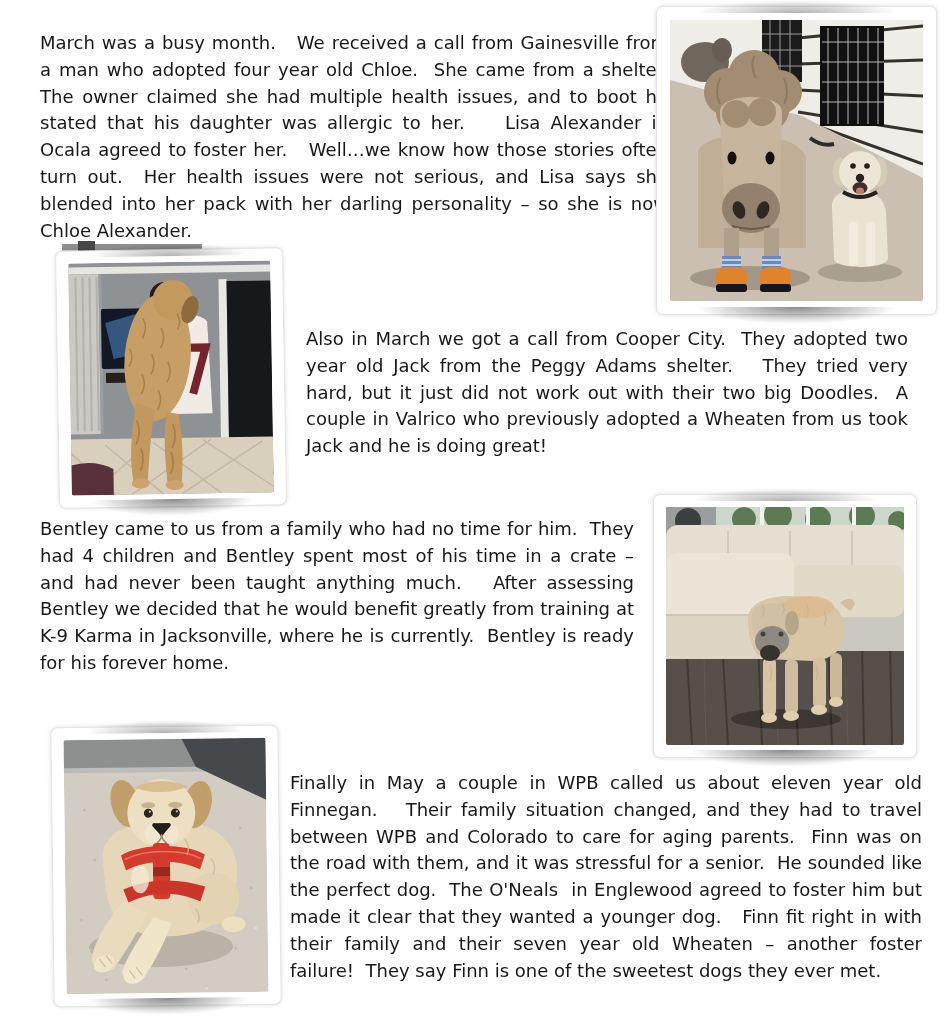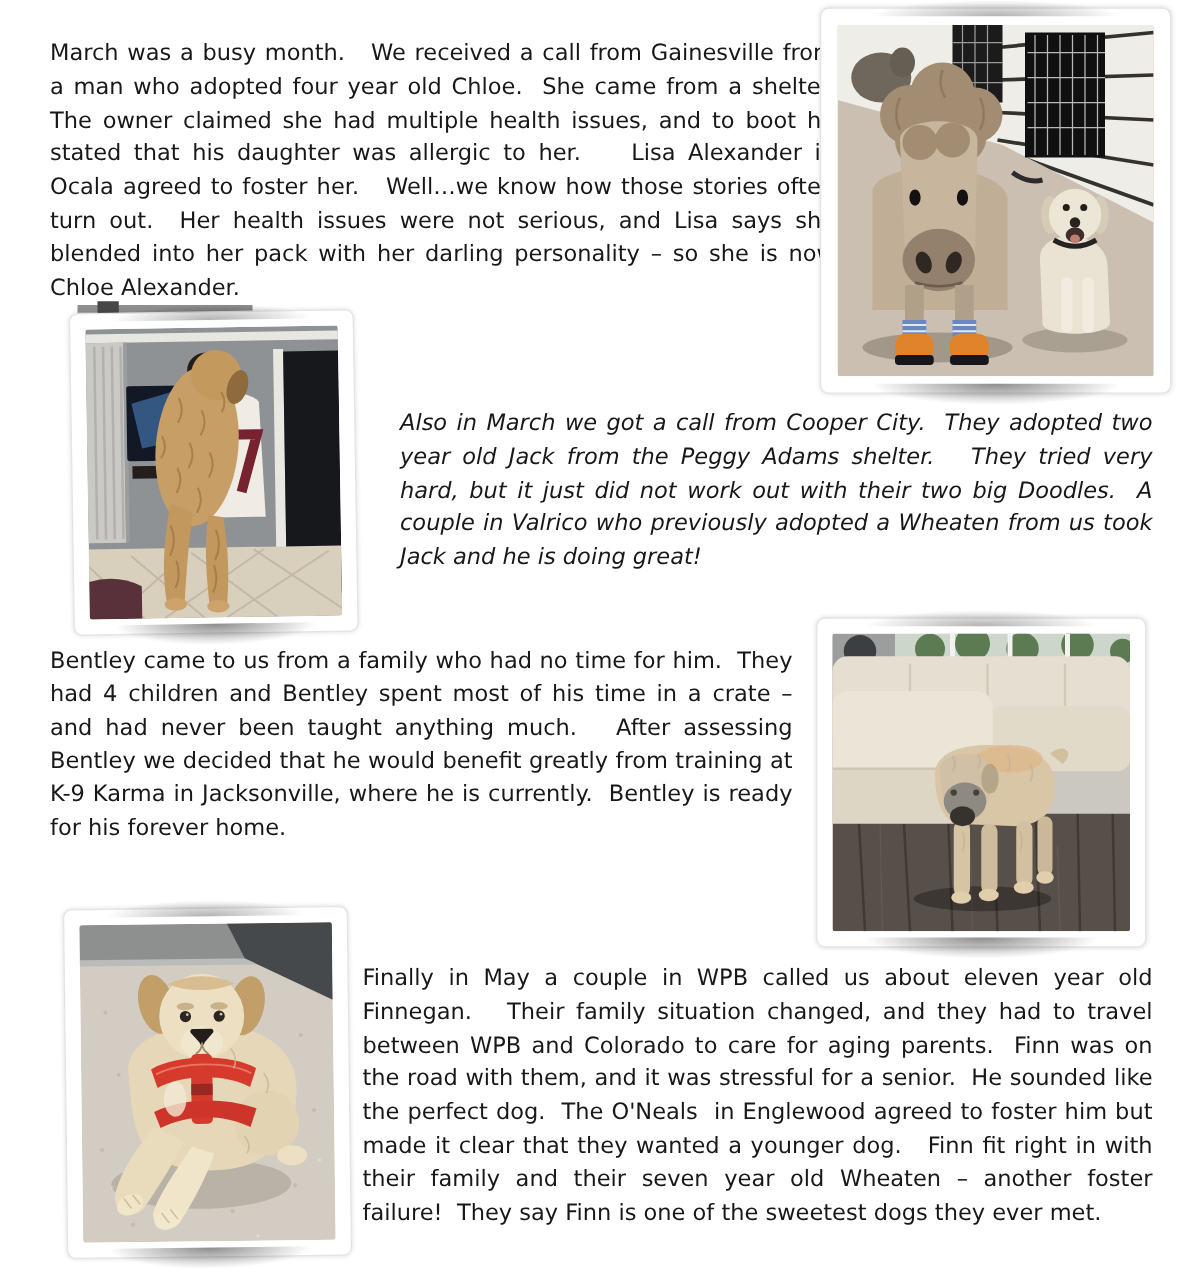--- a/index.html
+++ b/index.html
@@ -202,21 +202,21 @@
           <path d="M70,186 q4,12 -1,22"></path>
         <path d="M100,190 q4,12 -1,22"></path>
           <path d="M108,52 q5,8 0,16"></path>
           <path d="M60,86 q5,10 -1,18"></path>
       </g>
       <ellipse cx="69" cy="221" rx="9" ry="5" fill="#cda26b"></ellipse>
       <ellipse cx="103" cy="223" rx="9" ry="5" fill="#cda26b"></ellipse>
     </svg>
   </div>
 
-  <p class="para" style="left:320px;top:326px;width:602px;font-style:italic;">Also in March we got a call from Cooper City.  They adopted two year old Jack from the Peggy Adams shelter.   They tried very hard, but it just did not work out with their two big Doodles.  A couple in Valrico who previously adopted a Wheaten from us took Jack and he is doing great!</p>
+  <p class="para" style="left:306px;top:326px;width:602px;">Also in March we got a call from Cooper City.  They adopted two year old Jack from the Peggy Adams shelter.   They tried very hard, but it just did not work out with their two big Doodles.  A couple in Valrico who previously adopted a Wheaten from us took Jack and he is doing great!</p>
 
   <p class="para" style="left:40px;top:516px;width:594px;">Bentley came to us from a family who had no time for him.  They had 4 children and Bentley spent most of his time in a crate – and had never been taught anything much.   After assessing Bentley we decided that he would benefit greatly from training at K-9 Karma in Jacksonville, where he is currently.  Bentley is ready for his forever home.</p>
 
   <div class="polaroid pad12" style="left:653px;top:494px;" role="img" aria-label="Cream Wheaten Terrier standing on dark wood floor in front of a white leather sectional sofa">
     <svg width="238" height="238" viewBox="0 0 238 238">
       <rect width="238" height="238" fill="#57504a"></rect>
       <g stroke="#403a34" stroke-width="2">
         <line x1="20" y1="130" x2="26" y2="238"></line>
           <line x1="56" y1="132" x2="62" y2="238"></line>
         <line x1="92" y1="134" x2="96" y2="238"></line>

